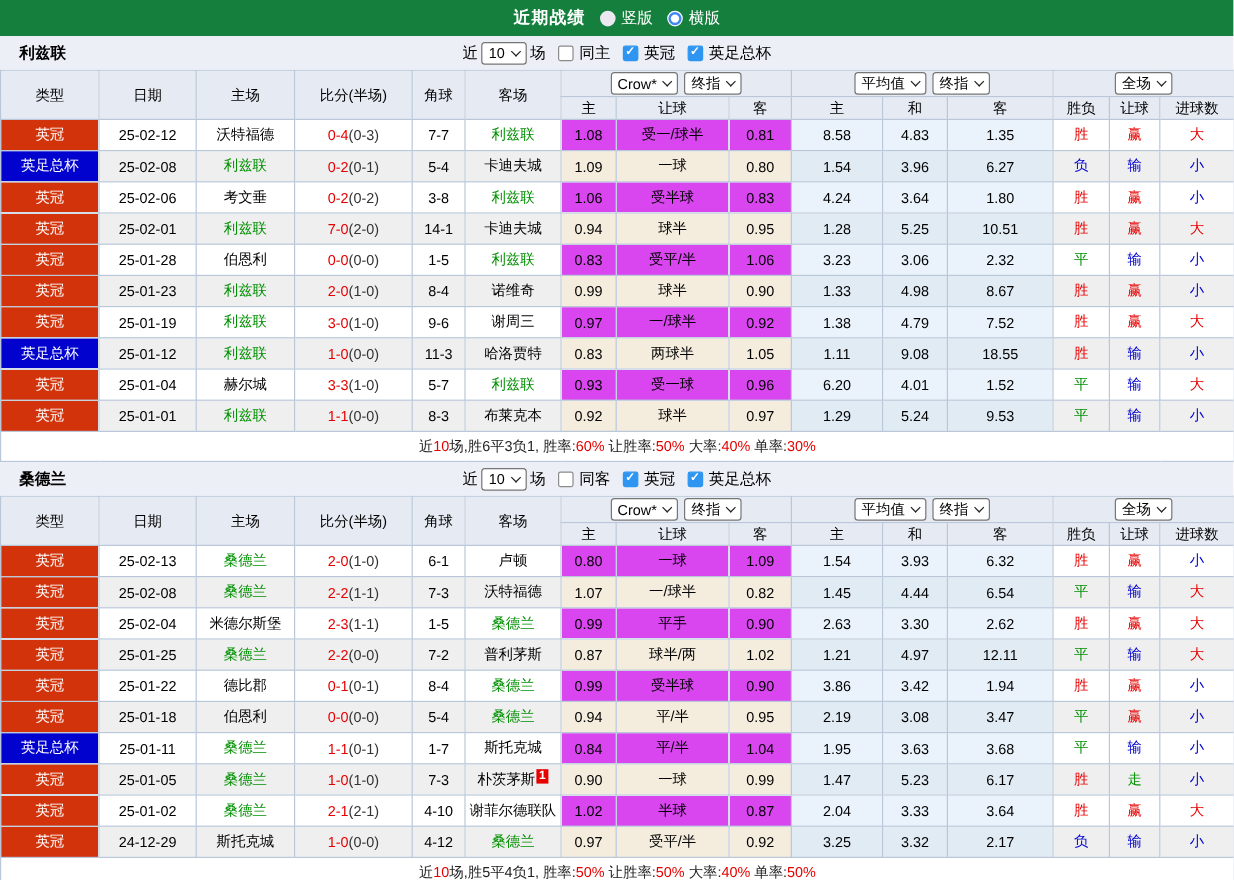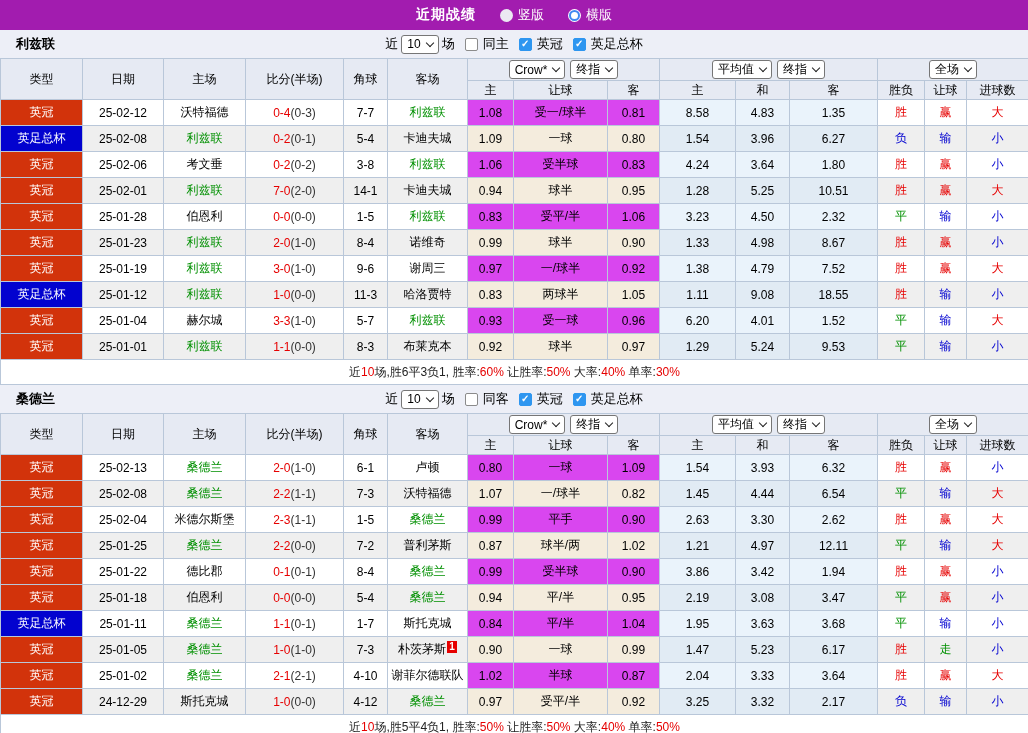--- a/index.html
+++ b/index.html
@@ -4,22 +4,22 @@
 <style>
   * { box-sizing: border-box; margin: 0; padding: 0; }
   html,body { background:#fff; }
   body {
     width: 1028px;
     font-family: "Liberation Sans", sans-serif;
     color:#000;
   }
   
   .topbar {
-    height: 30px; background:#a21caf;
-    display:flex; align-items:center; justify-content:center; gap:24px;
+    height: 30px; background:#15803d;
+    display:flex; align-items:center; justify-content:center; gap:12px;
     color:#fff;
   }
   .topbar .title { font-weight:bold; font-size:14px; letter-spacing:1px; }
   .radio-opt { display:inline-flex; align-items:center; gap:5px; font-size:13px; cursor:pointer; }
   .radio-sel { width:13px; height:13px; border-radius:50%; background:#ebe8f2; display:inline-block; }
   .radio-un  { width:13px; height:13px; border-radius:50%; background:#fff; position:relative; display:inline-block; }
   .radio-un::after { content:""; position:absolute; inset:1px; border:2px solid #4187f2; border-radius:50%; background:#fff; }
 
   
   .section-bar {
@@ -250,21 +250,21 @@
             <td class="type" style="background: rgb(210, 51, 11);">英冠</td>
             <td>25-01-28</td>
             <td><span class="teamtxt">伯恩利</span></td>
             <td><span class="s1">0-0</span><span class="s2">(0-0)</span></td>
             <td>1-5</td>
             <td><span class="teamtxt hl">利兹联</span></td>
             <td class="o">0.83</td>
             <td class="o">受平/半</td>
             <td class="o">1.06</td>
             <td class="a">3.23</td>
-            <td class="a">4.50</td>
+            <td class="a">3.06</td>
             <td class="a">2.32</td>
             <td class="r"><span style="color: rgb(0, 144, 0);">平</span></td>
             <td class="r"><span style="color: rgb(0, 0, 208);">输</span></td>
             <td class="r"><span style="color: rgb(0, 0, 208);">小</span></td>
           </tr>
           <tr class="even">
             <td class="type" style="background: rgb(210, 51, 11);">英冠</td>
             <td>25-01-23</td>
             <td><span class="teamtxt hl">利兹联</span></td>
             <td><span class="s1">2-0</span><span class="s2">(1-0)</span></td>

